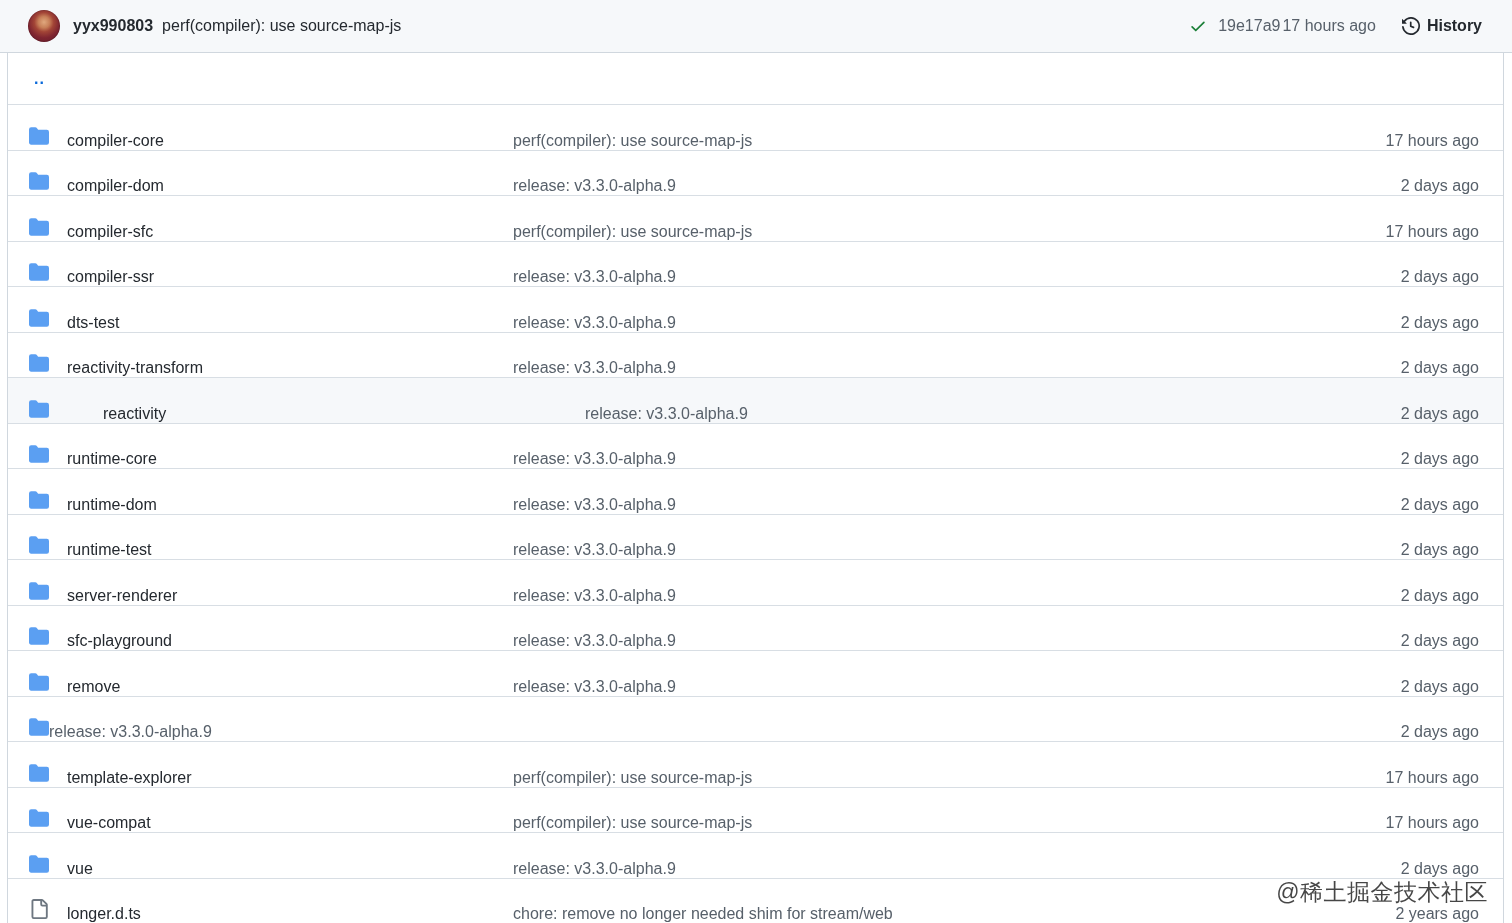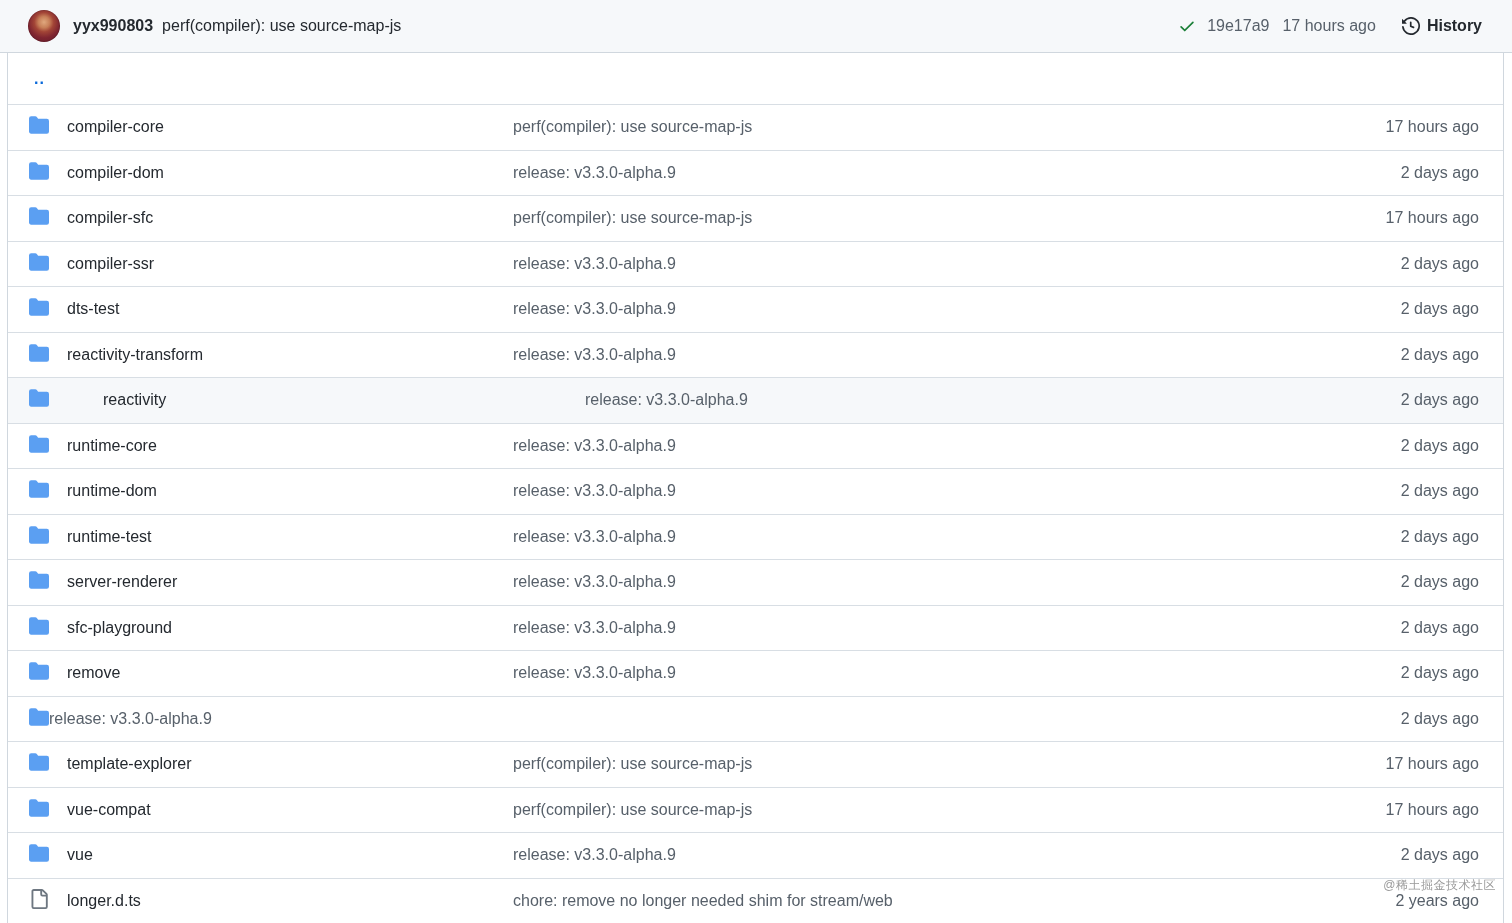--- a/index.html
+++ b/index.html
@@ -36,53 +36,53 @@
   .avatar{
     width:32px;height:32px;border-radius:50%;flex:none;margin-right:13px;
     background:
       radial-gradient(circle at 50% 38%, #e0a87e 0%, #c77f58 22%, #a24436 38%, #7e2430 62%, #5f1c29 100%);
     box-shadow:inset 0 0 0 1px rgba(0,0,0,.12);
   }
   .commit-author{font-weight:700;color:var(--text-primary);margin-right:9px;}
   .commit-title{color:var(--text-primary);}
   .header-right{margin-left:auto;display:flex;align-items:center;}
   .check-icon{display:flex;margin-right:11px;}
-  .commit-hash{color:var(--text-muted);margin-right:13px;}
+  .commit-hash{color:var(--text-muted);margin-right:2px;}
   .commit-when{color:var(--text-muted);}
   .history-btn{display:flex;margin-left:26px;font-weight:700;color:var(--text-primary);}
   .history-btn .hicon{display:flex;margin-right:7px;}
 
   
   .file-table{
     position:absolute;top:53px;left:7px;width:1497px;
     background:#fff;
     border-left:1px solid var(--border);
     border-right:1px solid var(--border);
   }
   .parent-row{
     height:52px;display:flex;align-items:center;
     padding-left:26px;border-bottom:1px solid var(--row-border);
   }
   .parent-link{color:var(--accent-blue);font-weight:700;letter-spacing:1px;}
   .row{
-    height:45.5px;display:flex;align-items:center;
+    height:45.5px;display:flex;align-items:flex-end;
     border-bottom:1px solid var(--row-border);
   }
   .row.highlight{background:var(--row-highlight-bg);gap:36px;}
   .cell-icon{flex:none;margin-left:21px;width:20px;display:flex;align-items:center;}
   .cell-name{flex:none;margin-left:18px;width:446px;white-space:nowrap;overflow:hidden;}
   .name-link{color:var(--text-primary);}
   .cell-msg{flex:1 1 auto;white-space:nowrap;overflow:hidden;}
   .msg-link{color:var(--text-muted);}
   .cell-time{flex:none;margin-left:auto;padding-right:24px;color:var(--text-muted);white-space:nowrap;}
 
   
   .watermark{
-    position:absolute;right:16px;top:877px;z-index:5;
-    font-size:12px;color:#737373;opacity:.72;letter-spacing:.5px;
+    position:absolute;right:24px;top:877px;z-index:5;
+    font-size:23px;color:#000000;opacity:.72;letter-spacing:.5px;
     pointer-events:none;
   }
 </style>
 </head>
 <body>
 
 <div class="commit-header">
   <a class="avatar"></a>
   <a class="commit-author">yyx990803</a>
   <a class="commit-title">perf(compiler): use source-map-js</a>

